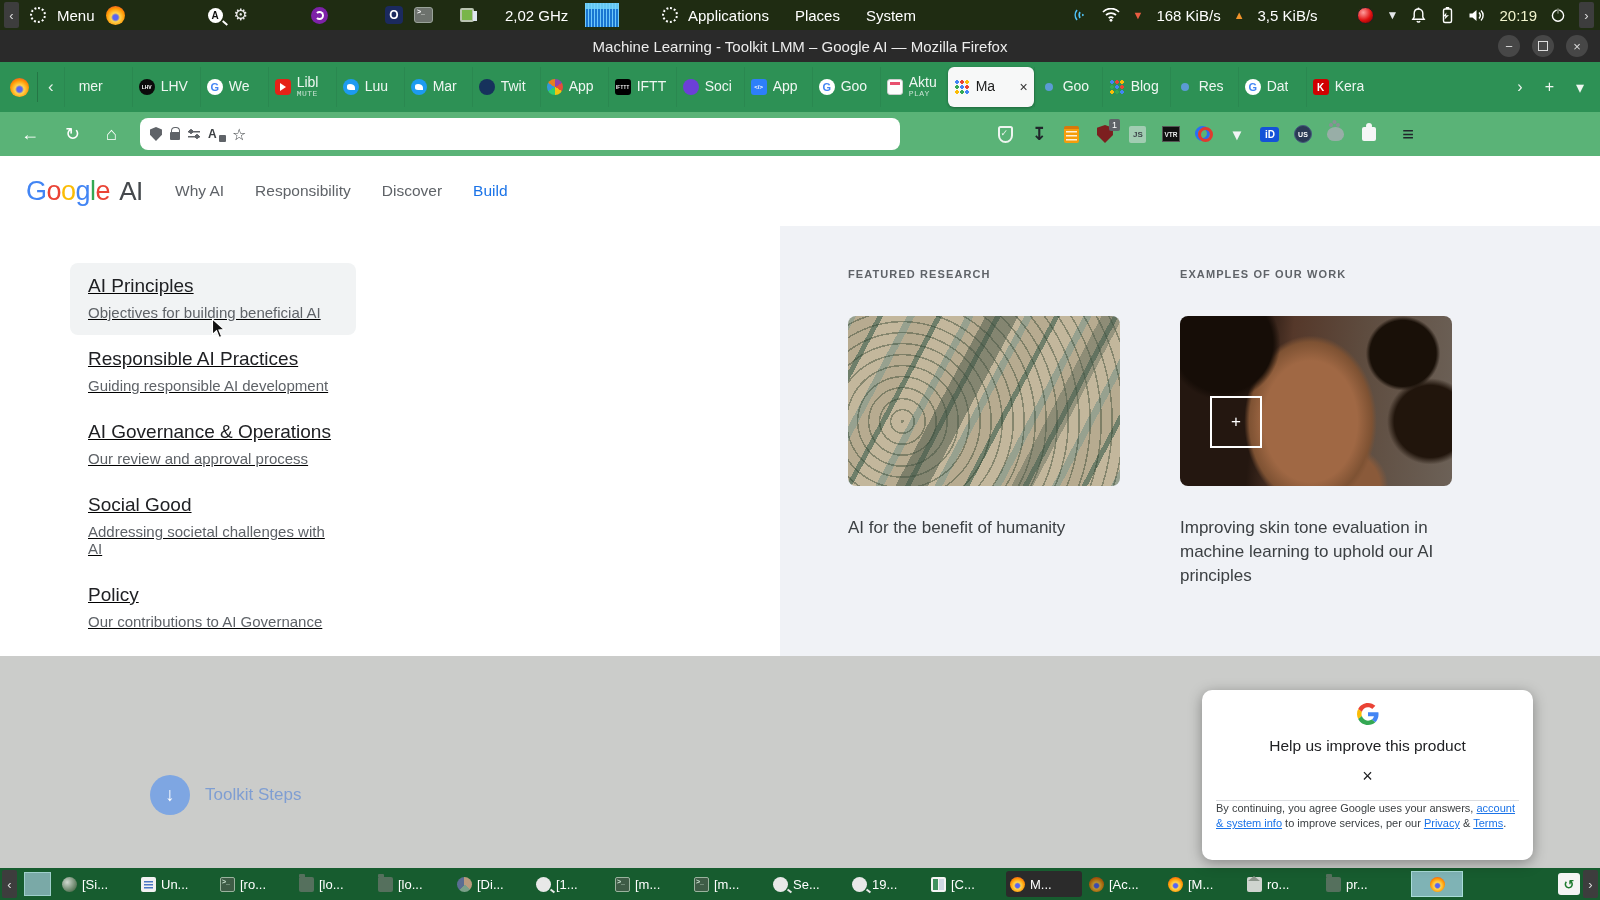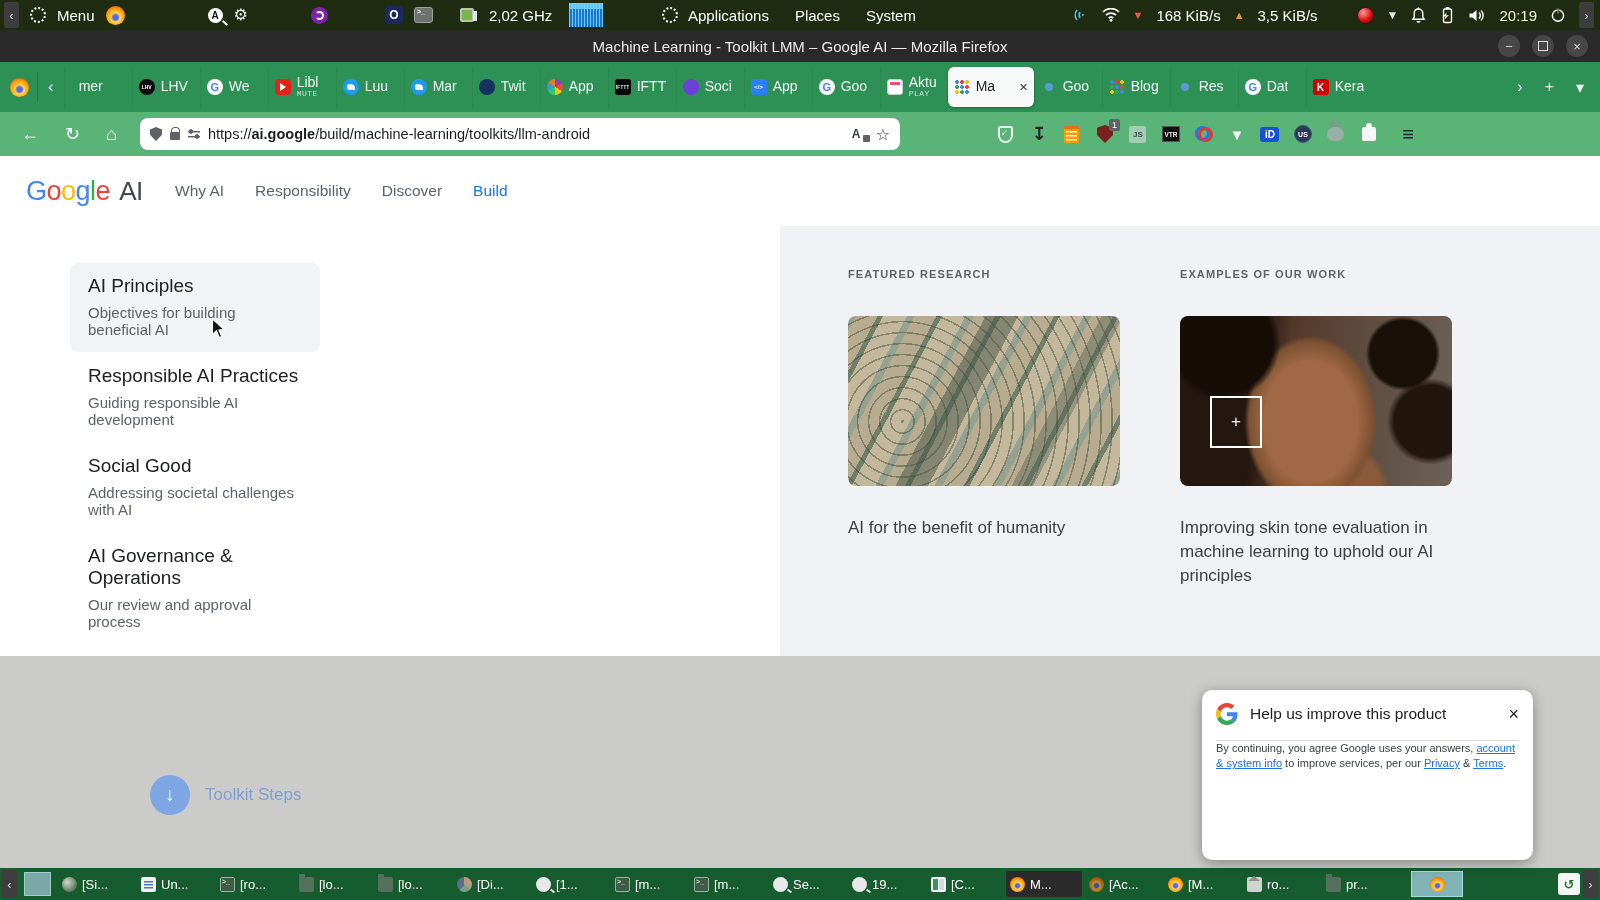--- a/index.html
+++ b/index.html
@@ -151,21 +151,21 @@
   .site-header{position:absolute;top:156px;left:0;right:0;height:70px;background:#fff;display:flex;align-items:center;}
   .logo{margin-left:26px;font-size:27px;letter-spacing:-.5px;display:flex;align-items:baseline;}
   .logo .ai{color:#45494d;margin-left:9px;font-size:26px;}
   .gl0{color:#4285F4}.gl1{color:#EA4335}.gl2{color:#FBBC05}.gl3{color:#4285F4}.gl4{color:#34A853}.gl5{color:#EA4335}
   .site-nav{position:absolute;left:175px;display:flex;gap:31px;font-size:15.5px;color:#5f6368;}
   .site-nav .nl.active{color:#1a73e8;}
 
   
   .mega{position:absolute;top:226px;left:0;width:1600px;height:430px;}
   .mega-left{position:absolute;left:0;top:0;width:780px;height:430px;background:#fff;padding:37px 0 0 70px;}
-  .mi{width:250px;padding:12px 18px 14px;border-radius:8px;margin-bottom:1px;}
+  .mi{width:286px;padding:12px 18px 14px;border-radius:8px;margin-bottom:1px;text-decoration:underline;}
   .mi.hl{background:#f1f3f4;}
   .mi-t{font-size:19px;color:#202124;}
   .mi-d{font-size:15px;color:#5f6368;margin-top:7px;}
   .mega-right{position:absolute;left:780px;top:0;width:820px;height:430px;background:#f0f2f6;
     display:flex;gap:60px;padding:42px 0 0 68px;}
   .col{width:272px;}
   .col-label{font-size:11px;letter-spacing:1.1px;color:#5f6368;font-weight:bold;}
   .imgcard{position:relative;height:170px;border-radius:8px;margin-top:36px;overflow:hidden;}
   .img-terrain{background:
     linear-gradient(118deg,transparent 0 38%,rgba(70,85,70,.5) 38% 47%,transparent 47% 70%,rgba(80,95,80,.4) 70% 76%,transparent 76%),
@@ -185,21 +185,21 @@
   
   .dim{position:absolute;top:656px;left:0;right:0;height:212px;background:#cbccca;}
   .toolkit{position:absolute;left:150px;top:119px;display:flex;align-items:center;gap:15px;}
   .tk-circle{width:40px;height:40px;border-radius:50%;background:#7ea6e2;color:#fff;font-size:19px;
     display:flex;align-items:center;justify-content:center;}
   .tk-label{font-size:17px;color:#7f9ed2;}
 
   
   .survey{position:absolute;left:1202px;top:690px;width:331px;height:170px;background:#fff;border-radius:10px;
     box-shadow:0 3px 14px rgba(0,0,0,.35);padding:13px 14px 0;z-index:6;}
-  .sv-head{display:flex;align-items:center;gap:12px;}
+  .sv-head{display:flex;align-items:center;gap:12px;flex-direction:column;}
   .sv-title{font-size:15.5px;color:#202124;flex:1;}
   .sv-x{color:#202124;font-size:18px;line-height:1;}
   .sv-actions{display:flex;align-items:center;justify-content:flex-end;gap:24px;margin-top:14px;}
   .sv-no{color:#1a73e8;font-size:14px;}
   .sv-show{background:#1a5cc8;color:#fff;font-size:13.5px;border:none;border-radius:4px;padding:9px 17px;
     font-family:inherit;}
   .sv-div{border-top:1px solid #dadce0;margin-top:15px;}
   .sv-fine{font-size:11px;color:#3c4043;line-height:15px;margin-top:0;}
   .sv-fine a{color:#1a73e8;text-decoration:underline;}
 
@@ -252,21 +252,21 @@
       <span class="p-chev">‹</span>
       <span class="p-distro"></span>
       <span>Menu</span>
       <span class="ff-ball"></span>
       <span class="p-search" style="margin-left:72px">A</span>
       <span class="p-gear">⚙</span>
       <span class="p-tor" style="margin-left:52px"></span>
       <span class="p-o" style="margin-left:46px">O</span>
       <span class="p-term"></span>
       <span class="p-cpu" style="margin-left:16px"></span>
-      <span style="margin-left:4px">2,02 GHz</span>
+      <span style="margin-left:20px">2,02 GHz</span>
       <span class="p-graph"></span>
     </div>
     <div class="pt-center">
       <span class="p-distro"></span>
       <span>Applications</span>
       <span style="width:6px"></span>
       <span>Places</span>
       <span style="width:6px"></span>
       <span>System</span>
     </div>
@@ -541,21 +541,20 @@
 
   <div class="navbar">
     <span class="nav-btn" style="margin-left:8px">←</span>
     <span class="nav-btn dim">→</span>
     <span class="nav-btn">↻</span>
     <span class="nav-btn">⌂</span>
     <div class="urlbar">
       <span class="u-shield"></span>
       <span class="u-lock"></span>
       <span class="u-sliders"></span>
-      <span class="u-text"><span>https://</span><b>ai.google</b><span>/build/machine-learning/toolkits/llm-android</span></span>
       <span class="u-translate">A</span>
       <span class="u-star">☆</span>
     </div>
     <div class="ext">
       <span class="xi">
           <span class="x-pocket">✓</span>
         </span>
       <span class="xi x-down">↧</span>
       <span class="xi">
           <span class="x-notes"></span>
@@ -618,27 +617,27 @@
           <div class="mi-t">AI Principles</div>
           <div class="mi-d">Objectives for building beneficial AI</div>
         </div>
 
         <div class="mi">
           <div class="mi-t">Responsible AI Practices</div>
           <div class="mi-d">Guiding responsible AI development</div>
         </div>
 
         <div class="mi">
+          <div class="mi-t">AI Governance &amp; Operations</div>
+          <div class="mi-d">Our review and approval process</div>
+        </div>
+
+        <div class="mi">
           <div class="mi-t">Social Good</div>
           <div class="mi-d">Addressing societal challenges with AI</div>
-        </div>
-
-        <div class="mi">
-          <div class="mi-t">AI Governance &amp; Operations</div>
-          <div class="mi-d">Our review and approval process</div>
         </div>
 
         <div class="mi">
           <div class="mi-t">Policy</div>
           <div class="mi-d">Our contributions to AI Governance</div>
         </div>
 
     </div>
     <div class="mega-right">
       <div class="col">

